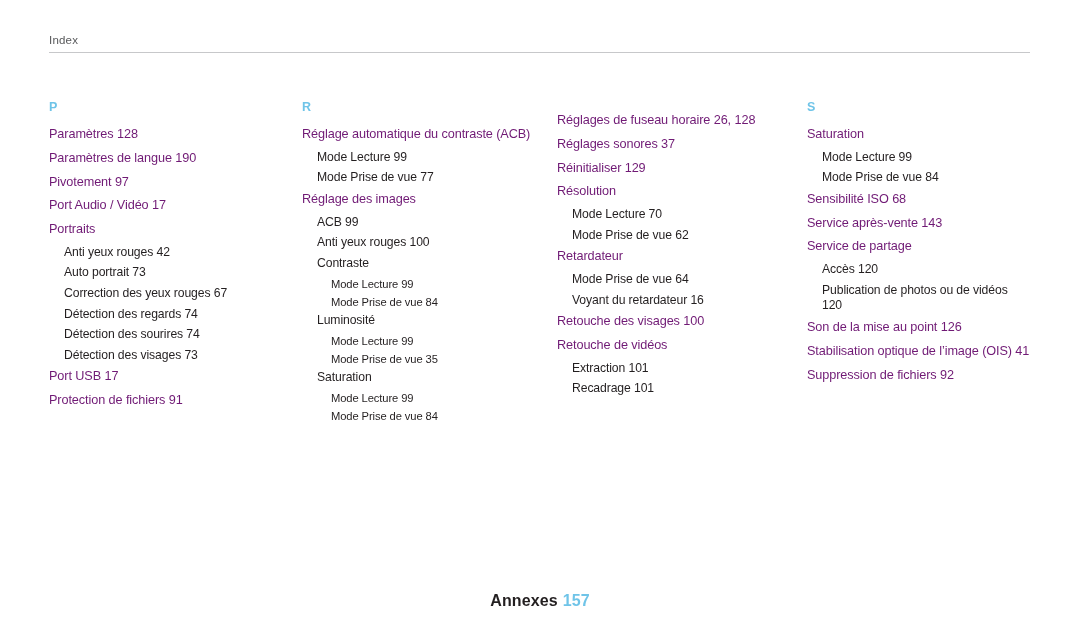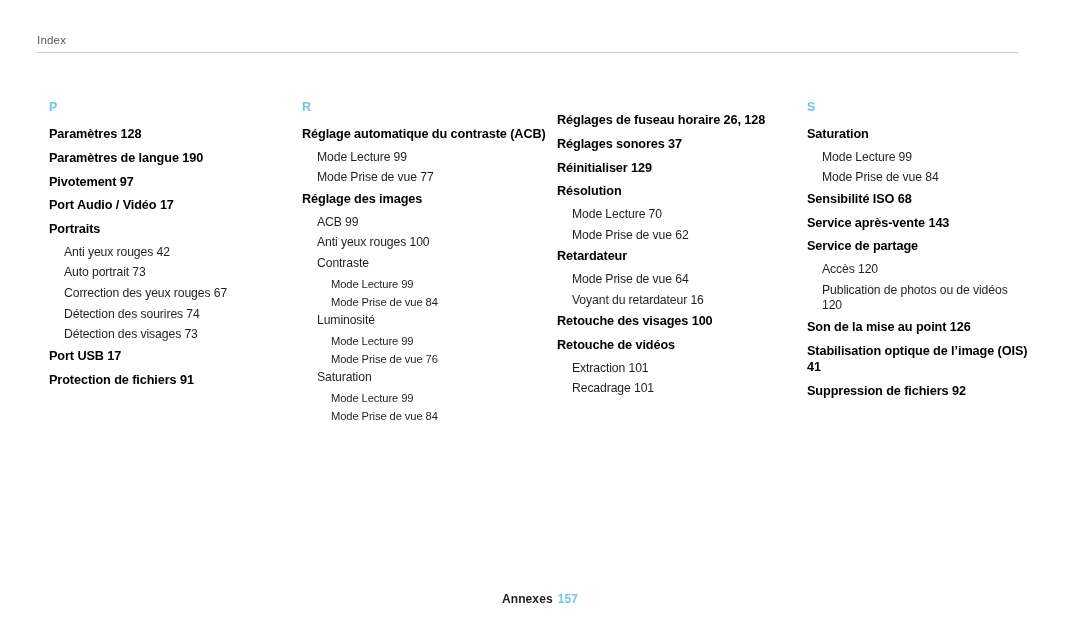--- a/index.html
+++ b/index.html
@@ -16,21 +16,21 @@
     overflow: hidden;
   }
   .page {
     position: absolute;
     left: 0; top: 0;
     width: 1080px;
     height: 630px;
   }
   .header {
     position: absolute;
-    left: 37px;
+    left: 49px;
     top: 34px;
     width: 981px;
   }
   .header-label {
     font-size: 11.5px;
     color: #58595b;
     letter-spacing: 0.2px;
     padding-bottom: 6px;
   }
   .header-rule {
@@ -57,22 +57,22 @@
 
   .letter {
     font-size: 12.5px;
     font-weight: bold;
     color: #6fc4e8;
     margin-bottom: 12px;
     letter-spacing: 0.3px;
   }
   .lvl1 {
     font-size: 12.7px;
-    font-weight: bold;
-    color: #000000;
+    font-weight: normal;
+    color: #701a75;
     line-height: 1.28;
     margin-bottom: 7.5px;
     letter-spacing: -0.1px;
   }
   .lvl2 {
     font-size: 12.2px;
     font-weight: normal;
     color: #231f20;
     line-height: 1.28;
     margin-left: 15px;
@@ -87,21 +87,21 @@
     margin-left: 29px;
     margin-bottom: 4px;
     letter-spacing: -0.1px;
   }
   .footer {
     position: absolute;
     left: 0;
     top: 592px;
     width: 1080px;
     text-align: center;
-    font-size: 12px;
+    font-size: 16px;
   }
   .footer .ftxt {
     font-weight: bold;
     color: #231f20;
     letter-spacing: 0.1px;
   }
   .footer .fnum {
     font-weight: bold;
     color: #6fc4e8;
     margin-left: 5px;
@@ -123,41 +123,42 @@
       <div class="letter">P</div>
       <div class="entries">
           <div class="lvl1">Paramètres  128</div>
           <div class="lvl1">Paramètres de langue  190</div>
           <div class="lvl1">Pivotement  97</div>
           <div class="lvl1">Port Audio / Vidéo  17</div>
           <div class="lvl1">Portraits</div>
           <div class="lvl2">Anti yeux rouges  42</div>
           <div class="lvl2">Auto portrait  73</div>
           <div class="lvl2">Correction des yeux rouges  67</div>
+          <div class="lvl2">Détection des regards  74</div>
           <div class="lvl2">Détection des sourires  74</div>
           <div class="lvl2">Détection des visages  73</div>
           <div class="lvl1">Port USB  17</div>
           <div class="lvl1">Protection de fichiers  91</div>
         </div>
     </div>
     <div class="col c2">
       <div class="letter">R</div>
       <div class="entries">
           <div class="lvl1">Réglage automatique du contraste (ACB)</div>
           <div class="lvl2">Mode Lecture  99</div>
           <div class="lvl2">Mode Prise de vue  77</div>
           <div class="lvl1">Réglage des images</div>
           <div class="lvl2">ACB  99</div>
           <div class="lvl2">Anti yeux rouges  100</div>
           <div class="lvl2">Contraste</div>
           <div class="lvl3">Mode Lecture  99</div>
           <div class="lvl3">Mode Prise de vue  84</div>
           <div class="lvl2">Luminosité</div>
           <div class="lvl3">Mode Lecture  99</div>
-          <div class="lvl3">Mode Prise de vue  76</div>
+          <div class="lvl3">Mode Prise de vue  35</div>
           <div class="lvl2">Saturation</div>
           <div class="lvl3">Mode Lecture  99</div>
           <div class="lvl3">Mode Prise de vue  84</div>
         </div>
     </div>
     <div class="col c3">
       <div class="letter"></div>
       <div class="entries">
           <div class="lvl1">Réglages de fuseau horaire  26, 128</div>
           <div class="lvl1">Réglages sonores  37</div>

